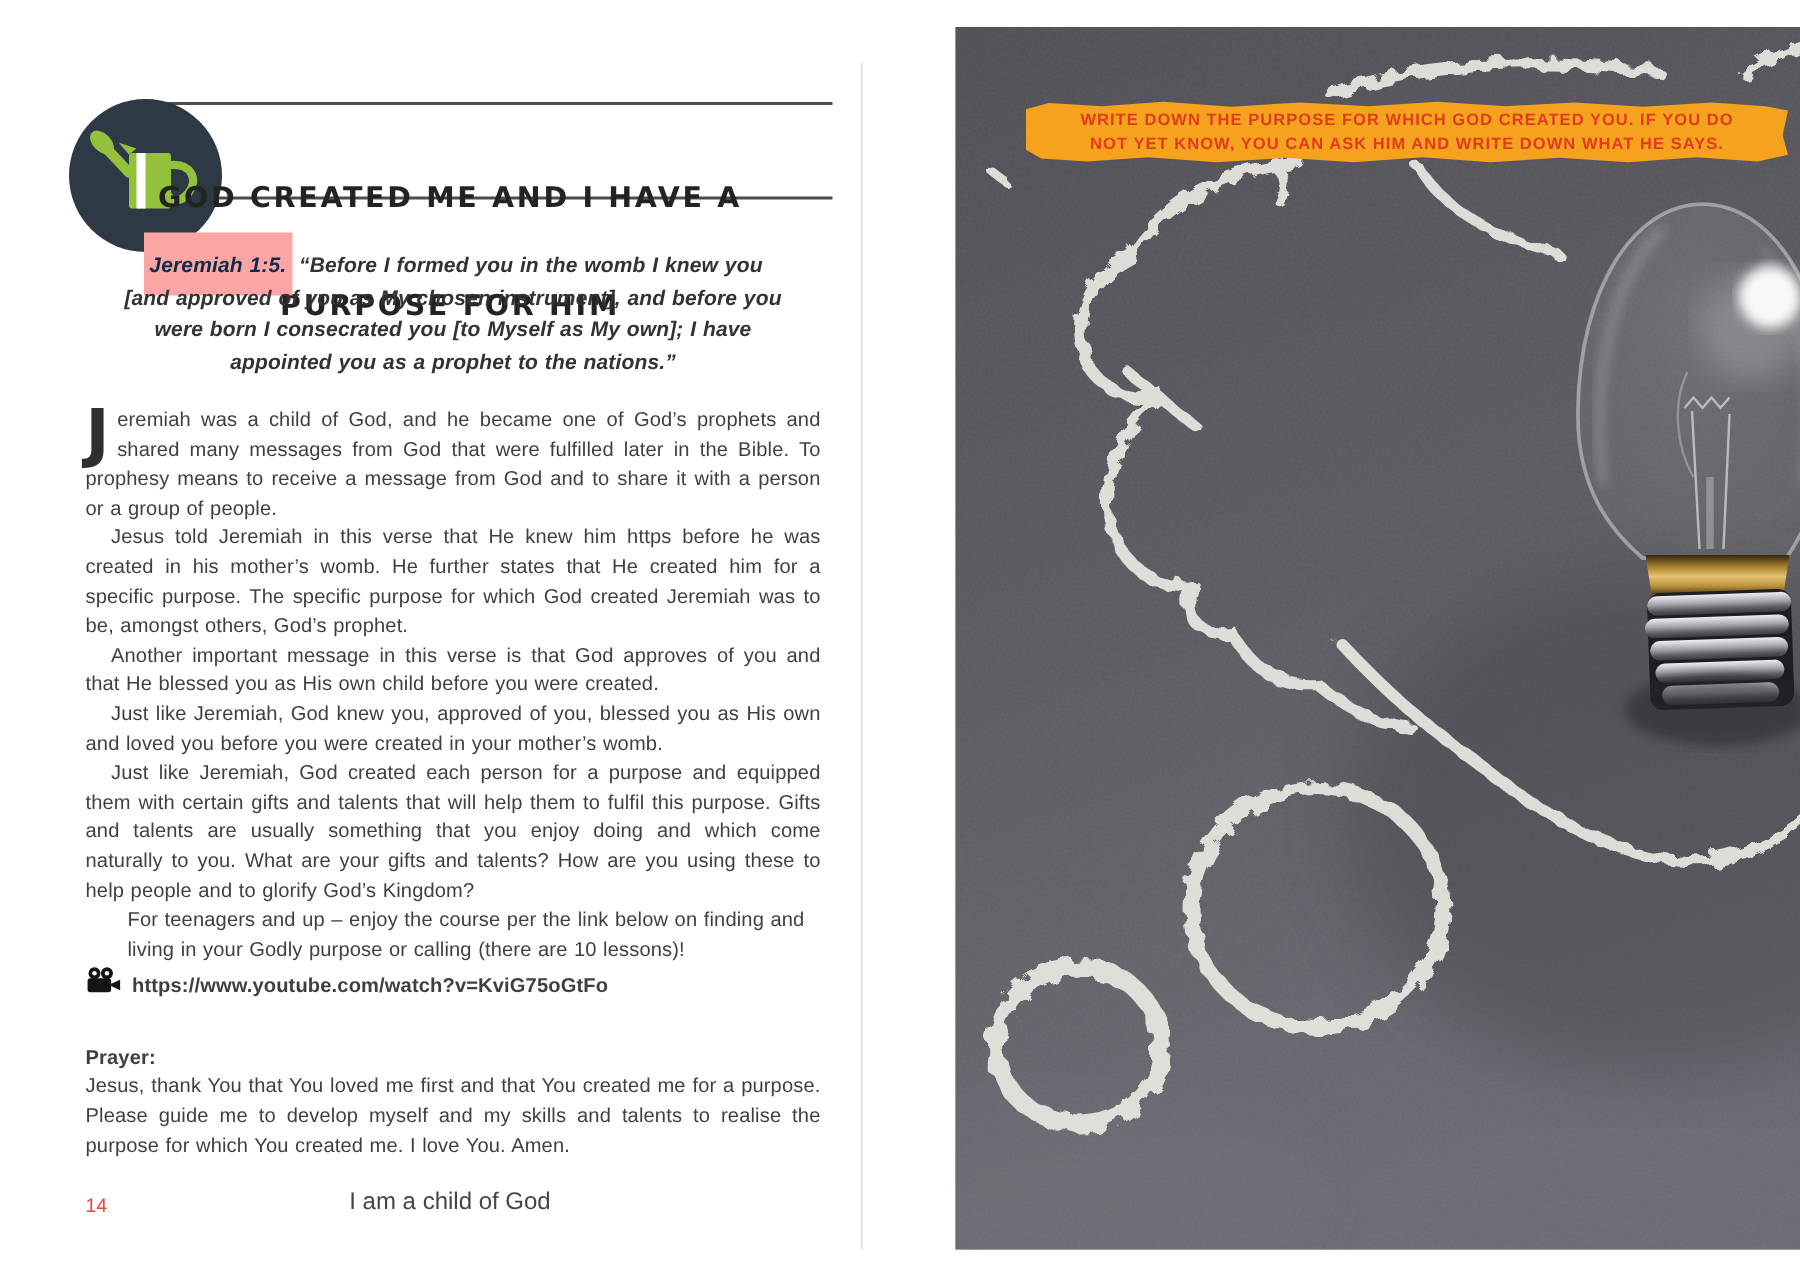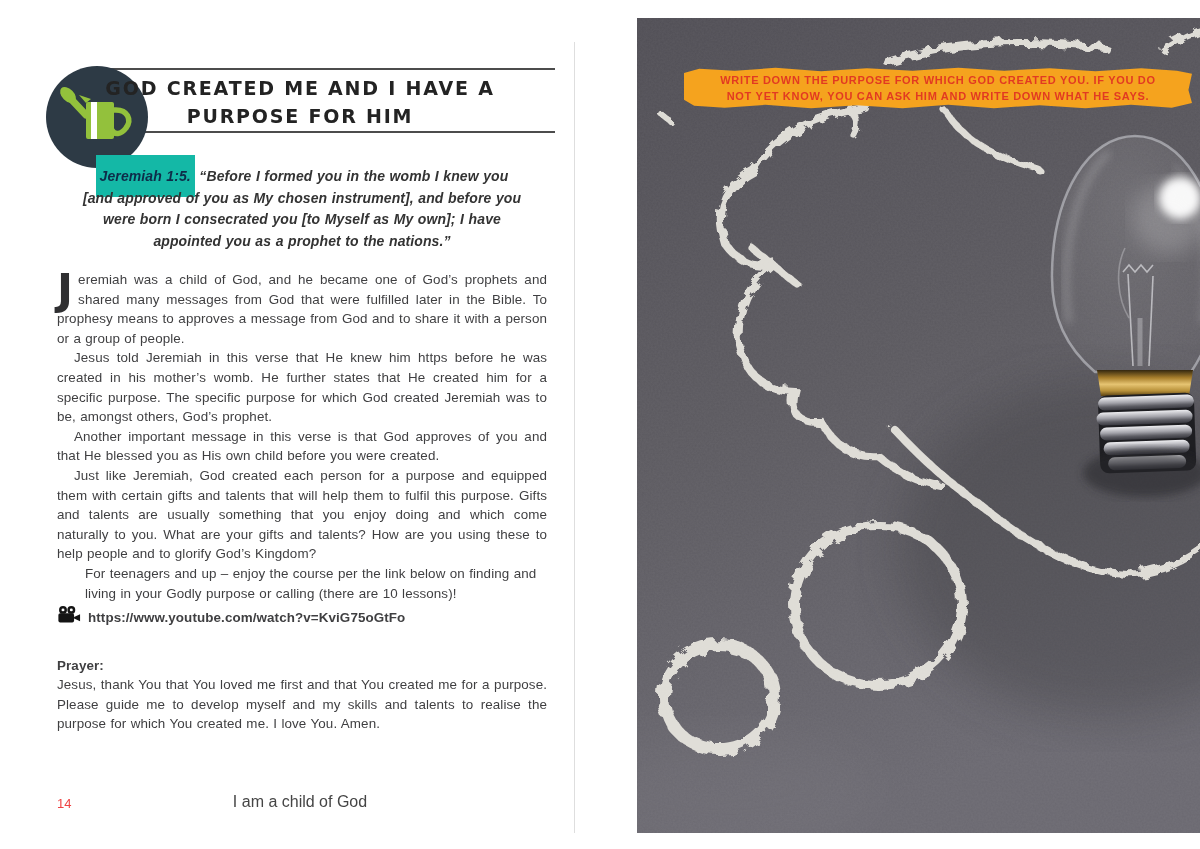--- a/index.html
+++ b/index.html
@@ -8,27 +8,27 @@
 
   
   .left-page{position:absolute;left:40px;top:0;width:520px;height:849px;background:#ffffff;}
   .rule{position:absolute;height:2px;background:#4c4c4c;}
   .rule-top{left:70px;right:5px;top:68px;}
   .rule-bottom{left:70px;right:5px;top:131px;}
   .chapter-icon{position:absolute;left:6px;top:66px;width:102px;height:102px;}
   .title-block{position:absolute;left:60px;right:60px;top:74px;text-align:center;
                font-family:"DejaVu Sans",sans-serif;font-weight:bold;color:#232323;
                font-size:19px;letter-spacing:1.8px;line-height:28px;}
-  .title-block span{display:block;white-space:nowrap;}
+  .title-block span{display:block;white-space:nowrap;margin-top:44px;}
 
   .content{position:absolute;left:17px;right:13px;top:166px;color:#3f3f41;
            font-size:13.4px;line-height:19.6px;letter-spacing:.1px;word-spacing:.5px;}
   .verse{margin:0 22px 18px 22px;text-align:center;font-weight:bold;font-style:italic;
          font-size:14px;line-height:21.5px;color:#333;}
-  .verse-ref{background:#14b8a6;color:#0e2c49;padding:13px 4px;}
+  .verse-ref{background:#fca5a5;color:#0e2c49;padding:13px 4px;}
   .content p{margin:0;text-align:justify;}
   .content p.indent{text-indent:17px;}
   .dropcap{float:left;font-size:43px;line-height:34px;font-weight:bold;color:#2f2f31;
            margin:2px 5px 0 0;font-family:"DejaVu Sans",sans-serif;}
   .course-note{margin:0 6px 0 28px !important;text-align:left !important;}
   .video-line{display:flex;align-items:center;gap:7px;margin-top:2px;}
   .video-line svg{flex:0 0 auto;}
   .video-url{color:#3f3f41;text-decoration:none;font-weight:bold;}
   .prayer-heading{margin-top:26px !important;font-weight:bold;text-align:left !important;}
   .prayer-text{font-weight:normal;}
@@ -77,23 +77,24 @@
       <span>PURPOSE FOR HIM</span>
     </div>
 
     <div class="content">
 
       <div class="verse">
         <span class="verse-ref">Jeremiah 1:5.</span>
         <span>“Before I formed you in the womb I knew you [and approved of you as My chosen instrument], and before you were born I consecrated you [to Myself as My own]; I have appointed you as a prophet to the nations.”</span>
       </div>
 
-      <p><span class="dropcap">J</span><span>eremiah was a child of God, and he became one of God’s prophets and shared many messages from God that were fulfilled later in the Bible. To prophesy means to approves a message from God and to share it with a person or a group of people.</span></p>
+      <p><span class="dropcap">J</span><span>eremiah was a child of God, and he became one of God’s prophets and shared many messages from God that were fulfilled later in the Bible. To prophesy means to receive a message from God and to share it with a person or a group of people.</span></p>
       <p class="indent">Jesus told Jeremiah in this verse that He knew him https before he was created in his mother’s womb. He further states that He created him for a specific purpose. The specific purpose for which God created Jeremiah was to be, amongst others, God’s prophet.</p>
       <p class="indent">Another important message in this verse is that God approves of you and that He blessed you as His own child before you were created.</p>
+      <p class="indent">Just like Jeremiah, God knew you, approved of you, blessed you as His own and loved you before you were created in your mother’s womb.</p>
       <p class="indent">Just like Jeremiah, God created each person for a purpose and equipped them with certain gifts and talents that will help them to fulfil this purpose. Gifts and talents are usually something that you enjoy doing and which come naturally to you. What are your gifts and talents? How are you using these to help people and to glorify God’s Kingdom?</p>
       <p class="course-note">For teenagers and up – enjoy the course per the link below on finding and living in your Godly purpose or calling (there are 10 lessons)!</p>
 
       <div class="video-line">
         <span>
           <svg width="24" height="19" viewBox="0 0 26 20" fill="#141414">
             <circle cx="6.5" cy="5" r="4.3"></circle>
               <circle cx="15.5" cy="5" r="4.3"></circle>
             <circle cx="6.5" cy="5" r="1.6" fill="#ffffff"></circle>
               <circle cx="15.5" cy="5" r="1.6" fill="#ffffff"></circle>

